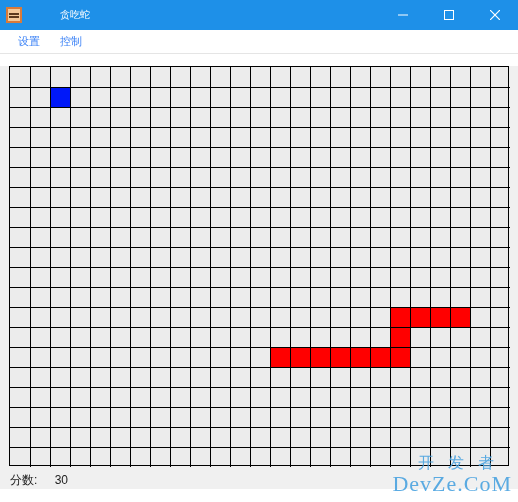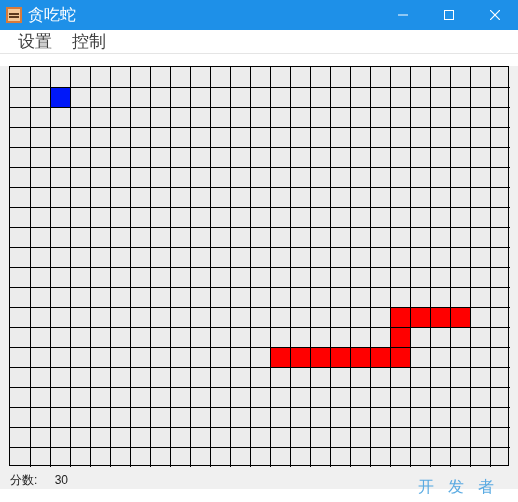--- a/index.html
+++ b/index.html
@@ -22,21 +22,22 @@
     color: #fff;
   }
   .titlebar .app-icon {
     width: 16px;
     height: 16px;
     margin-right: 6px;
     display: inline-block;
   }
   .titlebar .title-text {
     flex: 0 0 auto;
-    font-size: 16px;
+    font-size: 10px;
+    margin-left: 32px;
   }
   .titlebar .spacer { flex: 1 1 auto; }
   .win-btns { display: flex; height: 100%; }
   .win-btn {
     width: 46px;
     height: 100%;
     display: flex;
     align-items: center;
     justify-content: center;
     color: #fff;
@@ -45,22 +46,22 @@
   .menubar {
     height: 24px;
     background: #fff;
     display: flex;
     align-items: center;
     padding: 0 8px;
     border-bottom: 1px solid #e5e5e5;
   }
   .menu-item {
     padding: 3px 10px;
-    font-size: 17px;
-    color: #404040;
+    font-size: 11px;
+    color: #3b82f6;
     cursor: default;
   }
   .client {
     position: relative;
     width: 518px;
     background: #f0f0f0;
   }
   .board {
     position: relative;
     margin: 12px auto 0 auto;
@@ -200,13 +201,14 @@
       <div class="cell snake" style="left: 261px; top: 281px; width: 19px; height: 19px;"></div>
     </div>
   <div class="status">
     <span>分数:</span>
     <span class="val">30</span>
   </div>
 </div>
 
 <div class="watermark">
   <div class="wm-top">开发者</div>
+  <div class="wm-bot">DevZe.CoM</div>
 </div>
 
 </body></html>

